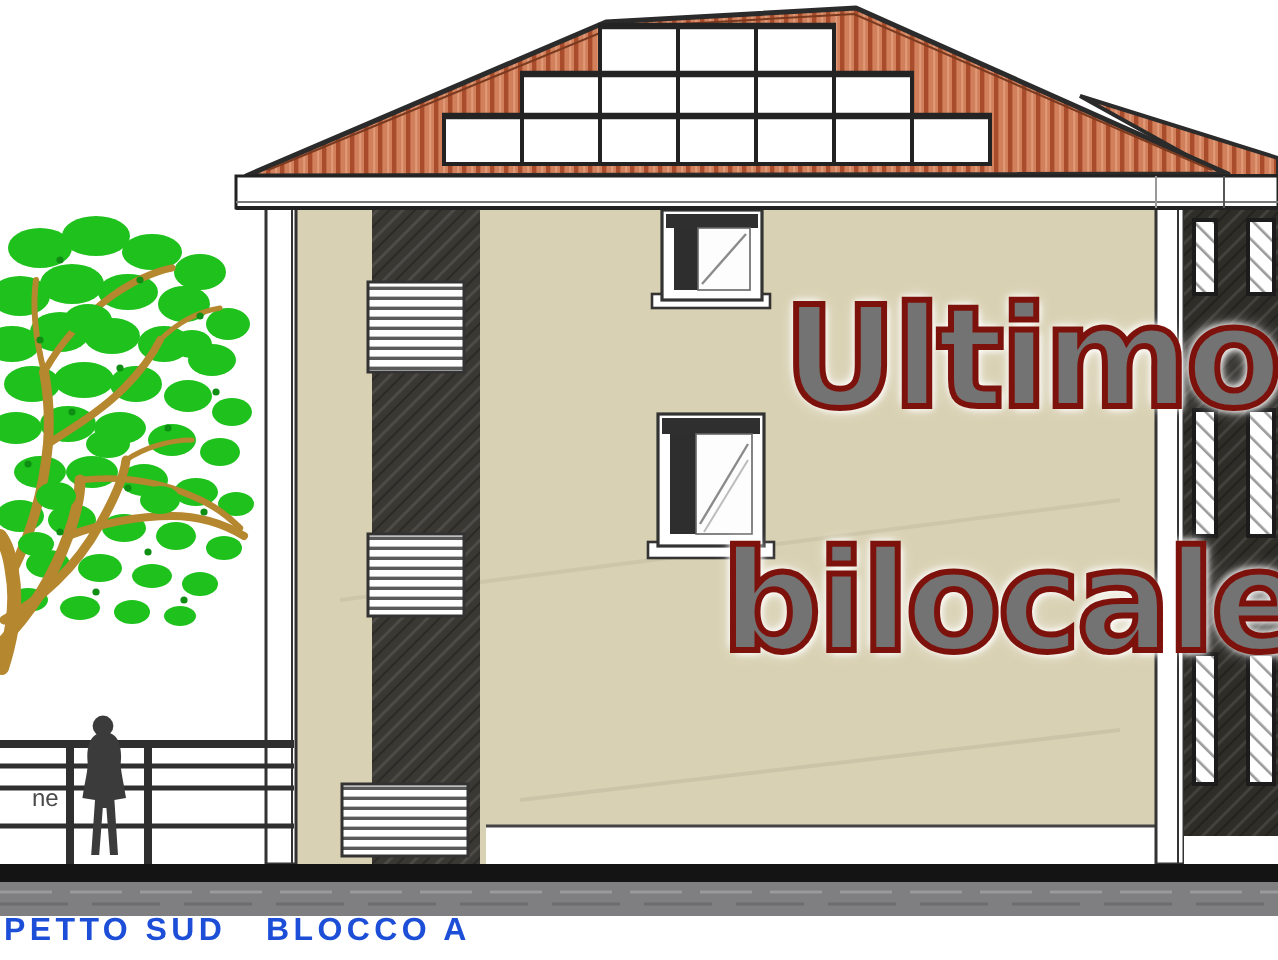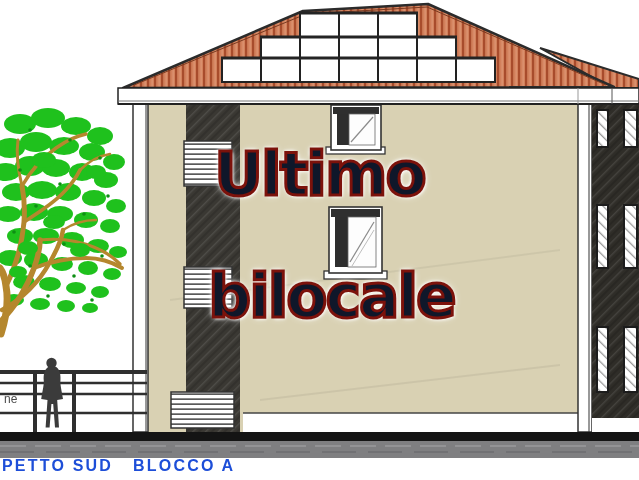--- a/index.html
+++ b/index.html
@@ -1,28 +1,28 @@
 <!DOCTYPE html>
 <html><head>
 <meta charset="utf-8">
 <style>
   html,body{margin:0;padding:0;background:#fff;}
   .canvas{position:relative;width:639px;height:480px;background:#ffffff;overflow:hidden;
           font-family:"DejaVu Sans",sans-serif;}
   .drawing{position:absolute;left:0;top:0;z-index:1;}
-  .red-line{position:absolute;left:0;width:639px;text-align:center;font-weight:bold;
-            font-size:60px;line-height:1;letter-spacing:-2px;z-index:5;
-            color:#0f172a;-webkit-text-stroke:3px #7c120b;
+  .red-line{position:absolute;left:0;width:639px;text-align:right;font-weight:bold;
+            font-size:70px;line-height:1;letter-spacing:-2px;z-index:5;
+            color:#737373;-webkit-text-stroke:3px #7c120b;
             text-shadow:0 0 4px rgba(255,255,255,.95),0 0 9px rgba(255,255,255,.8),
                         2px 2px 3px rgba(255,255,255,.85),-2px -2px 3px rgba(255,255,255,.7);}
   .red-line-1{top:144px;}
   .red-line-2{top:266px;padding-left:12px;}
   .caption{position:absolute;left:2px;top:457px;z-index:4;font-family:"Liberation Sans",sans-serif;
            font-size:16px;font-weight:bold;letter-spacing:2.2px;color:#1d4ed8;white-space:pre;}
-  .edge-label{position:absolute;left:4px;top:392px;z-index:4;font-family:"Liberation Sans",sans-serif;
+  .edge-label{position:absolute;left:16px;top:392px;z-index:4;font-family:"Liberation Sans",sans-serif;
            font-size:12px;color:#4a4a4a;}
 </style>
 </head>
 <body>
 
 <div class="canvas">
 
   <svg class="drawing" width="639" height="480" viewBox="0 0 639 480">
     <defs>
       <pattern id="tiles" patternUnits="userSpaceOnUse" width="7" height="14">

